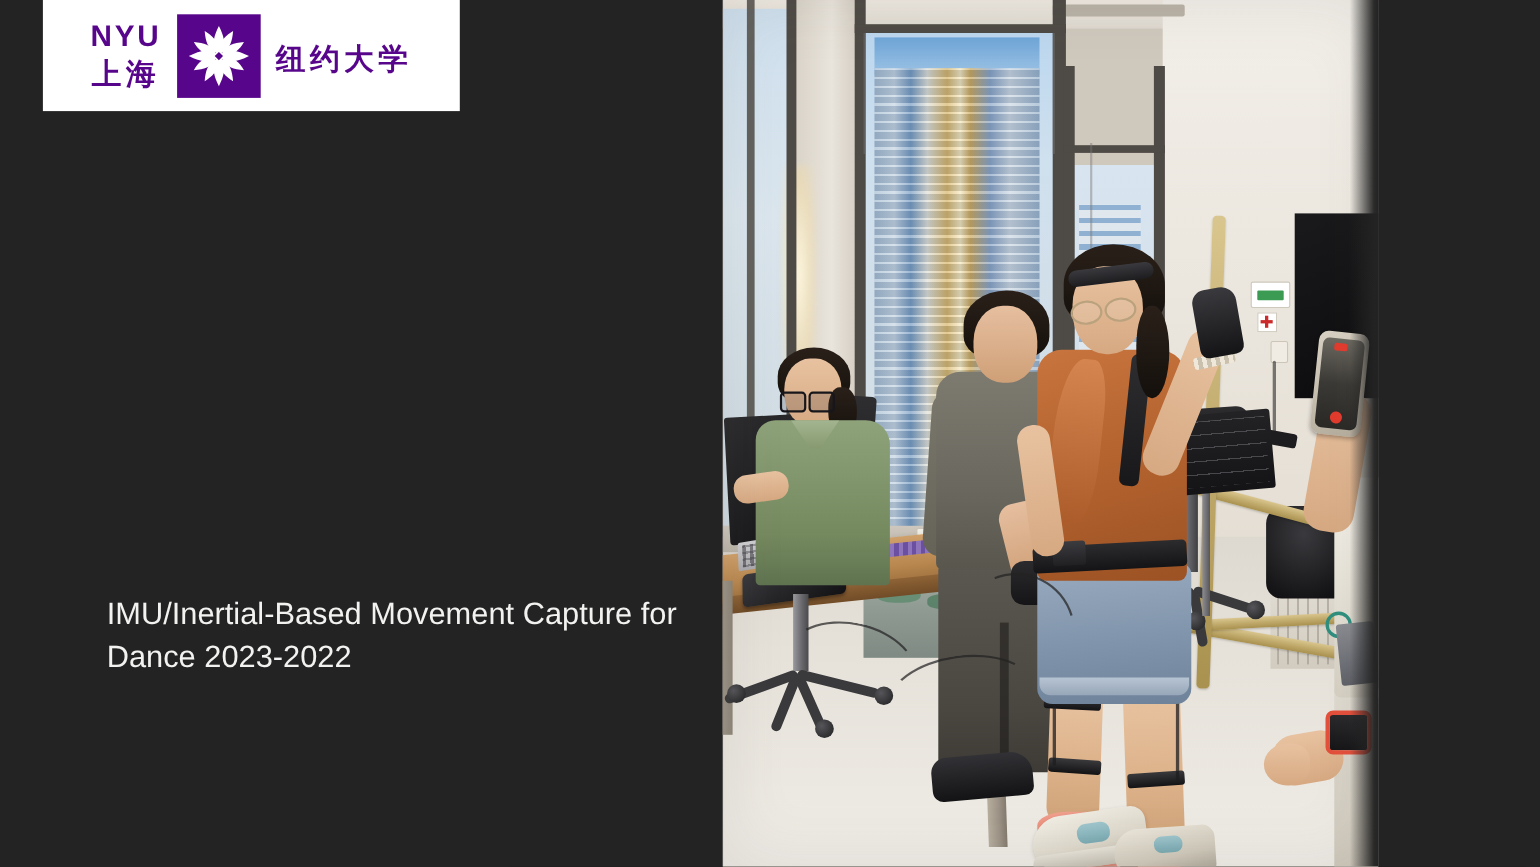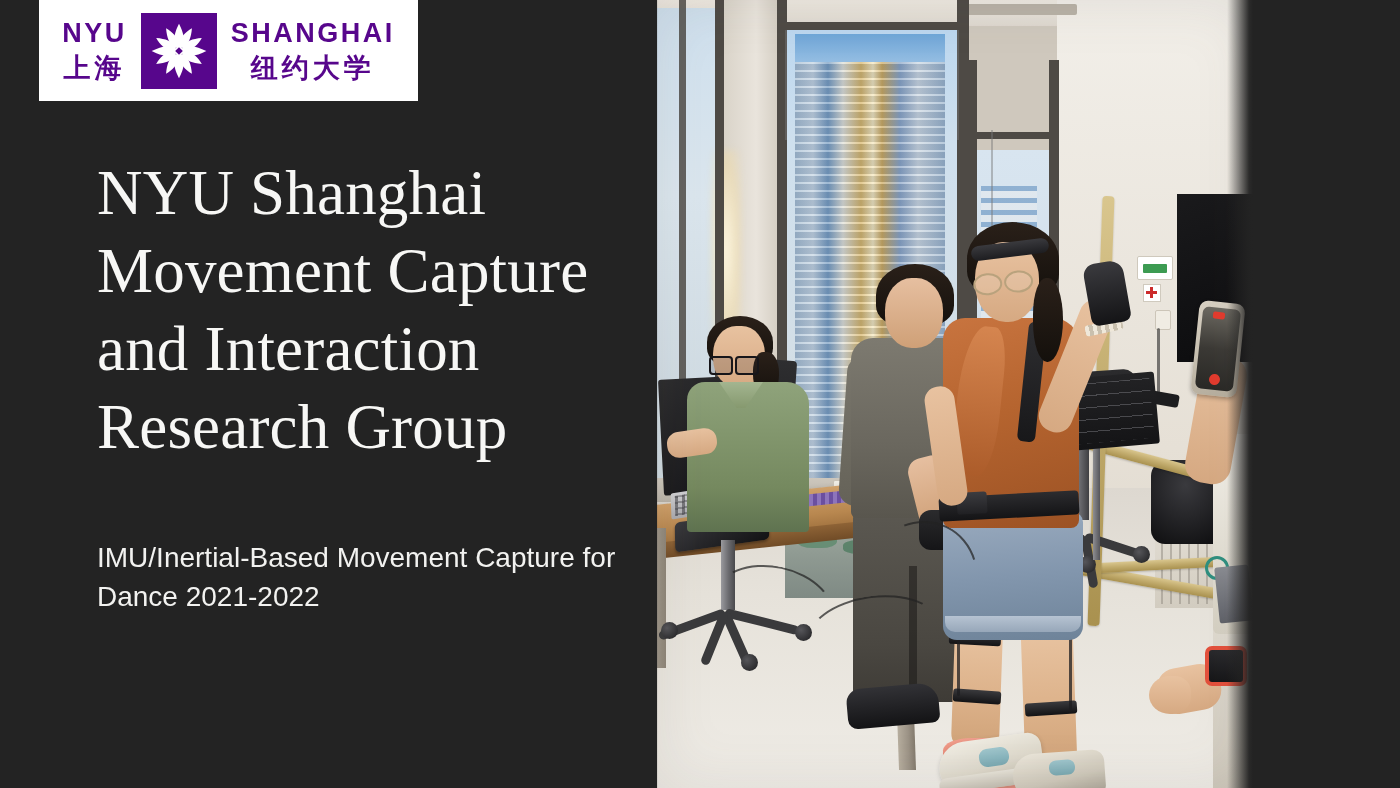--- a/index.html
+++ b/index.html
@@ -752,28 +752,26 @@
               <path d="M33 20 C34 33 37 40 44 45 C47 47 51 45 50 41 C48 32 42 25 33 20 Z"></path>
               <path d="M67 20 C58 25 52 32 50 41 C49 45 53 47 56 45 C63 40 66 33 67 20 Z"></path>
             </g>
             <path d="M50 42 L58 50 L50 58 L42 50 Z"></path>
           </g>
           <path d="M50 45 L55 50 L50 55 L45 50 Z" fill="#57068c"></path>
         </svg>
       </div>
 
       <div class="logo-col" id="logo-right">
-        <span class="logo-en">SHANGHAI</span>
         <span class="logo-cn">纽约大学</span>
       </div>
     </div>
 
-    <h1 id="title">NYU Shanghai Movement Capture and Interaction Research Group</h1>
-
-    <div id="subtitle">IMU/Inertial-Based Movement Capture for Dance 2021-2022</div>
+
+    <div id="subtitle">IMU/Inertial-Based Movement Capture for Dance 2023-2022</div>
 
   </div>
 
   <div id="photo">
     <div id="photo-inner">
 
       <div class="wall" id="wall-right"></div>
       <div class="wall" id="wall-left-pier"></div>
       <div id="ceiling">
         <div id="ceiling-slot"></div>

